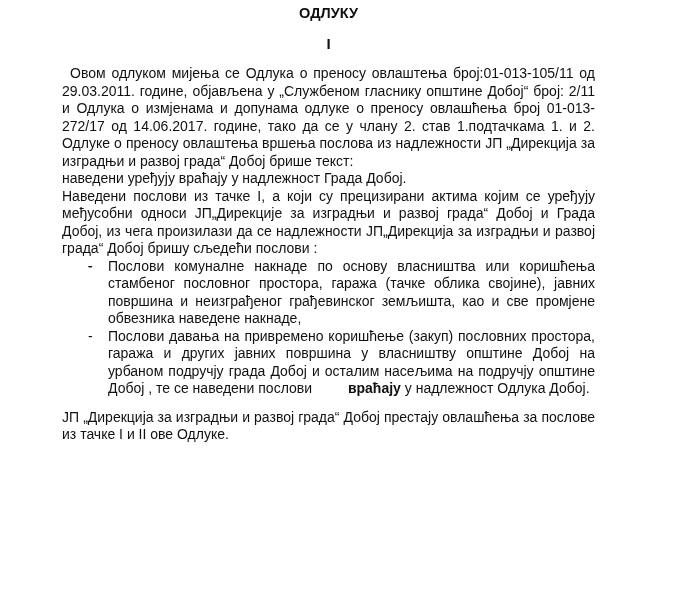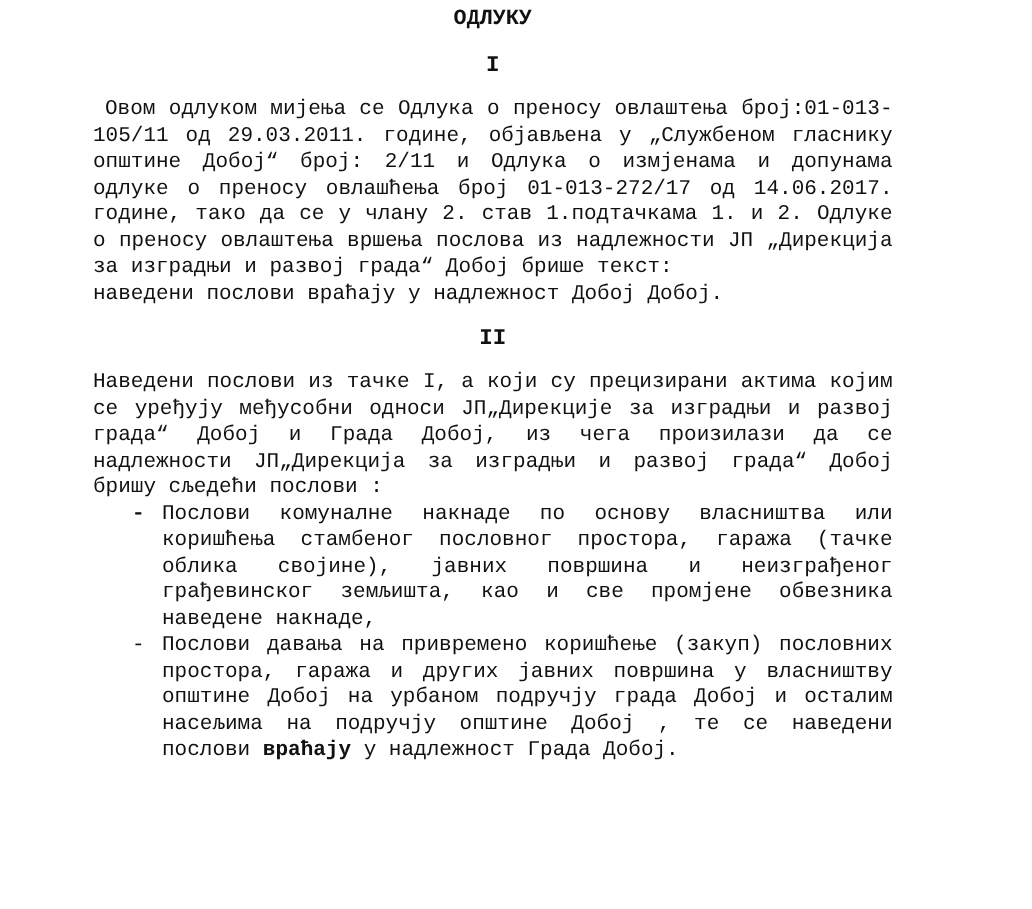--- a/index.html
+++ b/index.html
@@ -11,21 +11,21 @@
     width: 688px;
     height: 606px;
     overflow: hidden;
     color: #111111;
   }
   .page {
     box-sizing: border-box;
     width: 688px;
     height: 606px;
     padding: 3px 93px 0 62px;
-    font-family: Liberation Mono, monospace;
+    font-family: Liberation Sans, sans-serif;
     font-size: 14px;
     line-height: 17.5px;
     text-align: justify;
   }
   .doc-title {
     text-align: center;
     font-weight: bold;
     font-size: 14.5px;
     line-height: 20px;
     margin: 0;
@@ -56,55 +56,56 @@
     padding-left: 20px;
     text-align: justify;
   }
   .bullet-marker {
     position: absolute;
     left: 0;
     top: 0;
   }
   .bold-word {
     font-weight: bold;
+    margin-left: 32px;
   }
   .closing-para {
     margin-top: 11px;
   }
 </style>
 </head>
 <body>
 
 <div class="page">
 
   <p class="doc-title">ОДЛУКУ</p>
 
   <p class="section-heading">I</p>
 
   <p class="para-first-indent">Овом одлуком мијења се Одлука о преносу овлаштења број:01-013-105/11 од 29.03.2011. године, објављена у „Службеном гласнику општине Добој“ број: 2/11 и Одлука о измјенама и допунама одлуке о преносу овлашћења број 01-013-272/17 од 14.06.2017. године, тако да се у члану 2. став 1.подтачкама 1. и 2.  Одлуке о преносу овлаштења вршења послова из надлежности ЈП „Дирекција за изградњи и развој града“ Добој брише текст:</p>
 
 
 
-  <p>наведени послови враћају у надлежност Добој Добој.</p>
+  <p>наведени уређују враћају у надлежност Града Добој.</p>
 
-  <p class="section-heading">II</p>
 
   <p>Наведени послови  из тачке I, а  који су прецизирани актима којим се уређују  међусобни односи ЈП„Дирекције за изградњи и развој града“ Добој и Града Добој, из чега произилази да се надлежности ЈП„Дирекција за изградњи и развој града“ Добој бришу сљедећи послови :</p>
 
   <ul class="bullet-list">
     <li class="bullet-item">
       <span class="bullet-marker">-</span>
     </li>
     <li class="bullet-item">
       <span class="bullet-marker">-</span>
     </li>
     <li class="bullet-item">
       <span class="bullet-marker">-</span>
       <span>Послови комуналне накнаде по основу власништва или коришћења стамбеног пословног простора, гаража (тачке облика својине), јавних површина и неизграђеног грађевинског земљишта, као и све промјене обвезника наведене накнаде,</span>
     </li>
     <li class="bullet-item">
       <span class="bullet-marker">-</span>
-      <span>Послови давања на привремено коришћење (закуп) пословних простора, гаража и других јавних површина у власништву општине Добој на урбаном подручју града Добој и осталим насељима на подручју општине Добој , те се наведени послови </span><span class="bold-word">враћају</span><span> у надлежност Града Добој.</span>
+      <span>Послови давања на привремено коришћење (закуп) пословних простора, гаража и других јавних површина у власништву општине Добој на урбаном подручју града Добој и осталим насељима на подручју општине Добој , те се наведени послови </span><span class="bold-word">враћају</span><span> у надлежност Одлука Добој.</span>
     </li>
   </ul>
 
+  <p class="closing-para">ЈП „Дирекција за изградњи и развој града“ Добој престају овлашћења за послове из тачке I и II ове Одлуке.</p>
 
 </div>
 
 </body></html>

